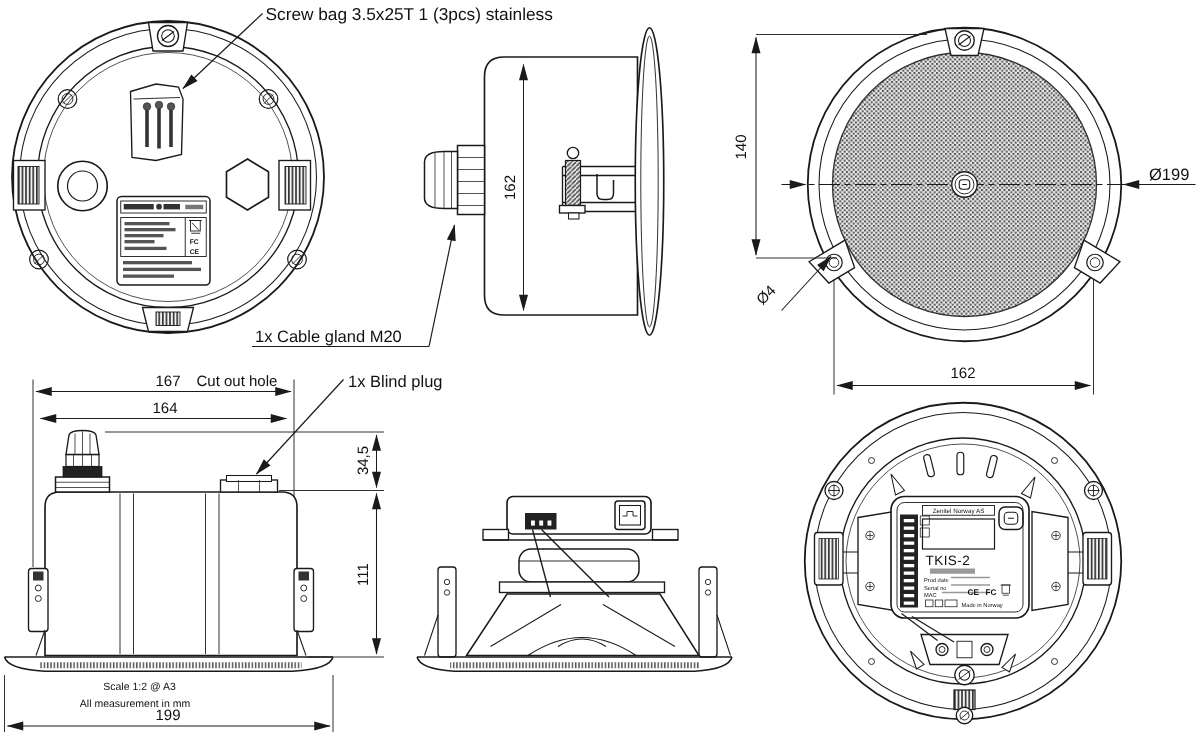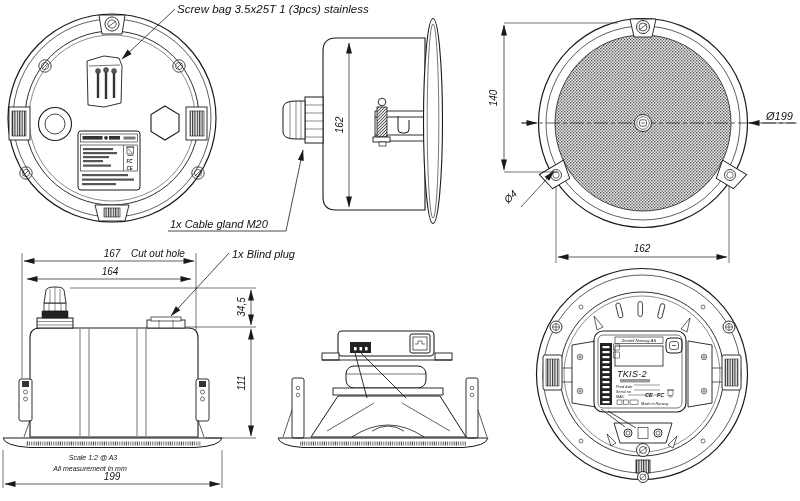--- a/index.html
+++ b/index.html
@@ -1,17 +1,17 @@
 <!DOCTYPE html>
 <html><head>
 <meta charset="utf-8">
 <style>
   html,body{margin:0;padding:0;background:#ffffff;}
   .canvas{position:relative;width:800px;height:501px;background:#ffffff;overflow:hidden;
-          font-family:"Liberation Sans", sans-serif;font-style:italic;}
+          font-family:"Liberation Sans", sans-serif;}
   svg{position:absolute;inset:0;}
   text{fill:#111;font-family:"Liberation Sans", sans-serif;}
   .dim{font-size:10px;}
   .dim-lg{font-size:11px;}
   .ann{font-size:11px;}
   .ann-lg{font-size:11.5px;}
   .note{font-size:7px;}
   .micro{font-size:3.8px;}
   .micro2{font-size:4.2px;}
   .model{font-size:9px;letter-spacing:.3px;}

